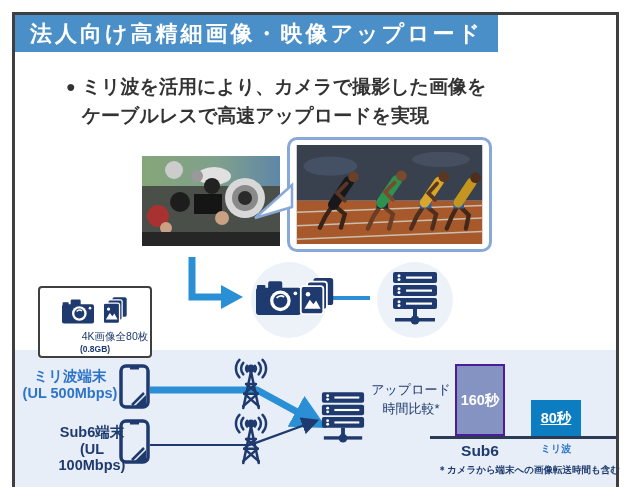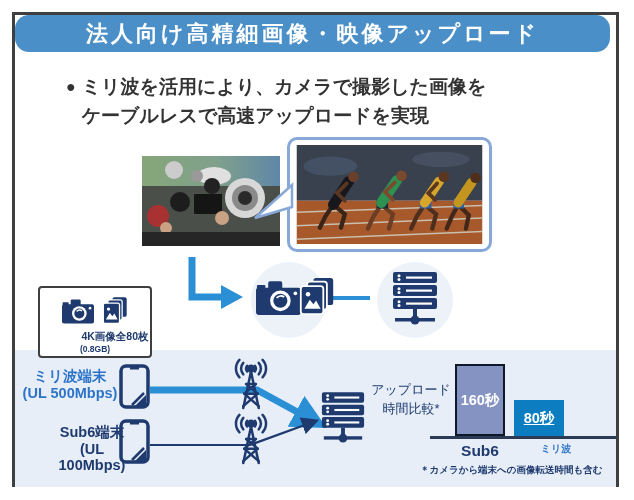--- a/index.html
+++ b/index.html
@@ -1,22 +1,22 @@
 <!DOCTYPE html>
 <html><head>
 <meta charset="utf-8">
 <style>
   * { margin:0; padding:0; box-sizing:border-box; }
   html,body { width:634px; height:500px; background:#fff; font-family:"Liberation Sans","DejaVu Sans",sans-serif; }
   #root { position:relative; width:634px; height:500px; background:#fff; overflow:hidden; }
 
   .slide-frame { position:absolute; left:12px; top:12px; width:607px; height:475px; border:3px solid #3f3f3f; background:#fff; }
 
-  .title-bar { position:absolute; left:15px; top:15px; width:595px; height:37px; background:#4a8fc7;
-    display:flex; align-items:center; justify-content:center;border-radius:14px; }
+  .title-bar { position:absolute; left:15px; top:15px; width:483px; height:37px; background:#4a8fc7;
+    display:flex; align-items:center; justify-content:center; }
   .title-bar span { color:#fff; font-size:22px; font-weight:bold; letter-spacing:3px; }
 
   .bullet-block { position:absolute; left:66px; top:72px; display:flex; color:#333; font-weight:bold; font-size:19px; line-height:1.55; }
   .bullet-marker { margin-right:6px; font-size:16px; line-height:1.85; }
 
   .photo-photogs { position:absolute; left:142px; top:156px; width:138px; height:90px; }
   .bubble { position:absolute; left:287px; top:137px; width:205px; height:115px; background:#fff;
     border:3px solid #88a9d8; border-radius:10px; padding:5px; z-index:2; }
   .bubble svg { width:100%; height:100%; display:block; }
   .bubble-tail { position:absolute; left:252px; top:182px; width:44px; height:44px; z-index:3; }
@@ -27,21 +27,21 @@
   .circle-1 { left:251px; top:262px; }
   .circle-2 { left:377px; top:262px; }
   .flow-camera  { position:absolute; left:256px; top:281px; width:45px; height:34px; z-index:2; }
   .flow-photos  { position:absolute; left:299px; top:277px; width:36px; height:40px; z-index:2; }
   .flow-line { position:absolute; left:331px; top:296px; width:39px; height:4px; background:#2a8fd4; }
   .flow-server  { position:absolute; left:391px; top:272px; width:48px; height:56px; z-index:2; }
 
   .source-box { position:absolute; left:38px; top:286px; width:114px; height:72px; background:#fff;
     border:2.5px solid #3f3f3f; border-radius:4px; z-index:4; display:flex; flex-direction:column; align-items:center; padding-top:8px; }
   .source-icons { display:flex; align-items:center; gap:8px; height:30px; }
-  .source-label { margin-top:4px; font-size:10.5px; font-weight:bold; color:#1e3a6e;margin-left:40px; }
+  .source-label { margin-top:4px; font-size:10.5px; font-weight:normal; color:#1e3a6e;margin-left:40px; }
   .source-sub   { font-size:8.5px; font-weight:bold; color:#1e3a6e; }
 
   .bottom-panel { position:absolute; left:15px; top:350px; width:601px; height:137px; background:#e7eef8; }
 
   .terminal-label { position:absolute; left:12px; width:116px; text-align:center; font-weight:bold; font-size:14.5px; line-height:1.15; }
   .terminal-1 { top:368px; }
   .terminal-2 { top:424px;padding-left:44px; }
   .phone { position:absolute; width:31px; height:45px; z-index:5; }
   .phone-1 { left:119px; top:364px; }
   .phone-2 { left:119px; top:419px; }
@@ -49,26 +49,26 @@
   .antenna { position:absolute; width:58px; height:52px; z-index:6; }
   .antenna-1 { left:222px; top:358px; }
   .antenna-2 { left:222px; top:413px; }
   .server-bottom { position:absolute; left:320px; top:392px; width:46px; height:54px; z-index:6; }
 
   .chart-title { position:absolute; left:366px; top:381px; width:90px; text-align:center;
     color:#1e3a6e; font-weight:normal; font-size:13px; line-height:1.45; }
   .chart-axis { position:absolute; left:430px; top:436px; width:186px; height:3px; background:#2b3a55; }
   .bar { position:absolute; width:50px; display:flex; align-items:center; justify-content:center;
     color:#fff; font-weight:bold; font-size:14.5px; }
-  .bar-0 { left:455px; border:2px solid #0f172a; }
-  .bar-1 { left:514px;text-decoration:underline; }
+  .bar-0 { left:455px; border:2px solid #4c1d95; }
+  .bar-1 { left:531px;text-decoration:underline; }
   .cat-label { position:absolute; top:442px; width:56px; text-align:center; font-weight:bold; }
   .cat-0 { left:452px; font-size:15.5px; }
   .cat-1 { left:528px; font-size:10px; }
-  .chart-footnote { position:absolute; left:420px; top:464px; width:200px; text-align:left;
+  .chart-footnote { position:absolute; left:420px; top:464px; width:200px; text-align:right;
     color:#1e3a6e; font-weight:bold; font-size:9.5px; }
 </style>
 </head>
 <body>
 
 <div id="root">
   <div class="slide-frame"></div>
 
   <div class="title-bar">
     <span>法人向け高精細画像・映像アップロード</span>

